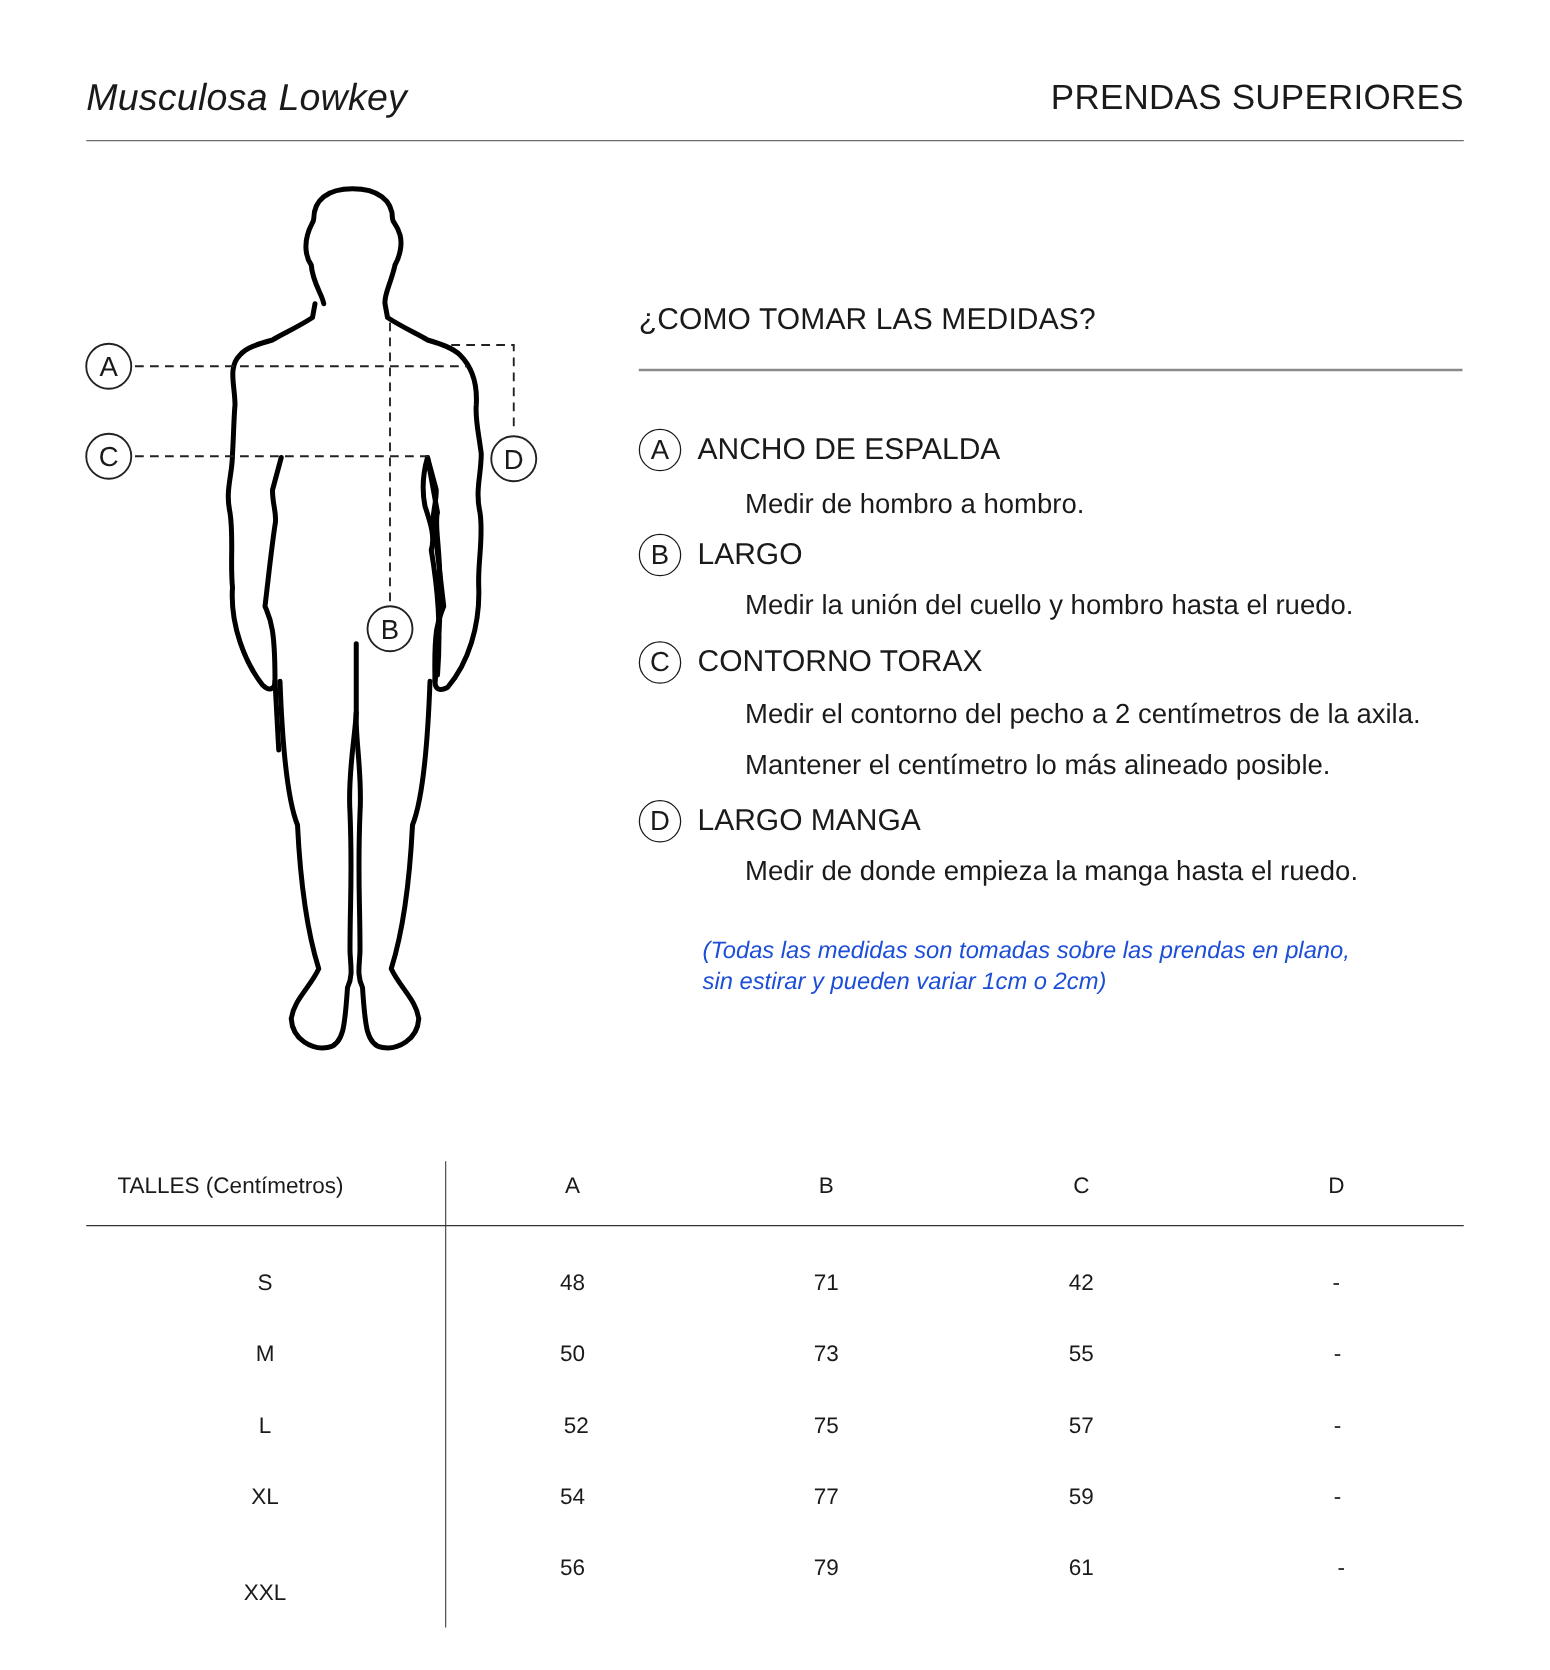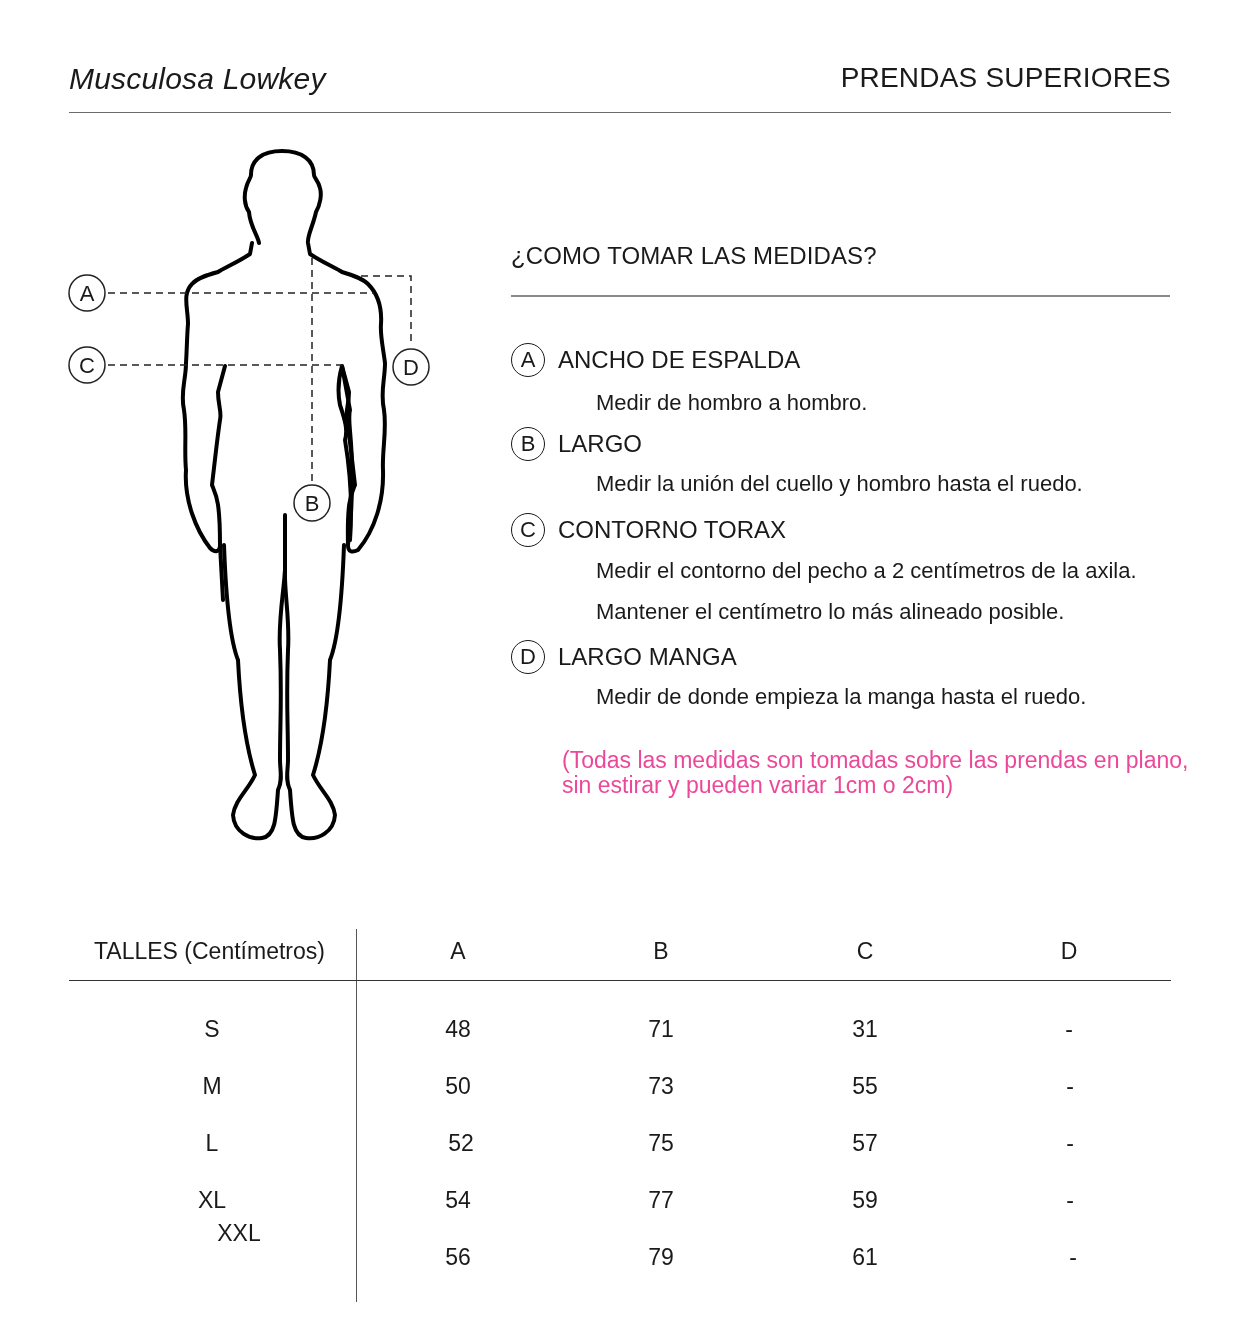--- a/index.html
+++ b/index.html
@@ -34,33 +34,33 @@
     .badge {
       width: 34px; height: 34px; border: 1.5px solid #1a1a1a; border-radius: 50%;
       box-sizing: border-box; display: flex; align-items: center; justify-content: center;
       font-size: 22px; margin-right: 13px;
     }
     .step-title { font-size: 24px; }
     .step-desc {
       position: absolute; left: 560px; font-size: 22px; white-space: nowrap; margin-left: 36px;
     }
     .note {
-      position: absolute; left: 562px; top: 748px; font-size: 23px; 
-      line-height: 25px; color: #ec4899;
+      position: absolute; left: 562px; top: 748px; font-size: 19px; font-style: italic;
+      line-height: 25px; color: #1d4ed8;
     }
     .table-vrule {
       position: absolute; left: 356px; top: 929px; width: 0; height: 373px;
       border-left: 1.5px solid #555;
     }
     .table-hrule {
       position: absolute; left: 69px; top: 980px; width: 1102px; height: 0;
       border-top: 1.5px solid #333;
     }
     .th, .td {
-      position: absolute; font-size: 23px; transform: translateX(-50%); white-space: nowrap;
+      position: absolute; font-size: 18px; transform: translateX(-50%); white-space: nowrap;
     }
     .th.first { transform: none; left: 94px; }
   </style>
 </head>
 <body>
 
 <div class="header-title">Musculosa Lowkey</div>
 <div class="header-category">PRENDAS SUPERIORES</div>
 <div class="header-rule"></div>
 
@@ -154,21 +154,21 @@
     <span class="th" style="top:938px; left:458px;">A</span>
     <span class="th" style="top:938px; left:661px;">B</span>
     <span class="th" style="top:938px; left:865px;">C</span>
     <span class="th" style="top:938px; left:1069px;">D</span>
   </div>
 
   <div>
     <span class="td" style="top:1016px; left:212px;">S</span>
     <span class="td" style="top:1016px; left:458px;">48</span>
     <span class="td" style="top:1016px; left:661px;">71</span>
-    <span class="td" style="top:1016px; left:865px;">31</span>
+    <span class="td" style="top:1016px; left:865px;">42</span>
     <span class="td" style="top:1016px; left:1069px;">-</span>
   </div>
   <div>
     <span class="td" style="top:1073px; left:212px;">M</span>
     <span class="td" style="top:1073px; left:458px;">50</span>
     <span class="td" style="top:1073px; left:661px;">73</span>
     <span class="td" style="top:1073px; left:865px;">55</span>
     <span class="td" style="top:1073px; left:1070px;">-</span>
   </div>
   <div>
@@ -179,19 +179,19 @@
     <span class="td" style="top:1130px; left:1070px;">-</span>
   </div>
   <div>
     <span class="td" style="top:1187px; left:212px;">XL</span>
     <span class="td" style="top:1187px; left:458px;">54</span>
     <span class="td" style="top:1187px; left:661px;">77</span>
     <span class="td" style="top:1187px; left:865px;">59</span>
     <span class="td" style="top:1187px; left:1070px;">-</span>
   </div>
   <div>
-    <span class="td" style="top:1220px; left:212px;margin-left:27px;">XXL</span>
+    <span class="td" style="top:1264px; left:212px;">XXL</span>
     <span class="td" style="top:1244px; left:458px;">56</span>
     <span class="td" style="top:1244px; left:661px;text-align:center;">79</span>
     <span class="td" style="top:1244px; left:865px;">61</span>
     <span class="td" style="top:1244px; left:1073px;">-</span>
   </div>
 </div>
 
 </body></html>

